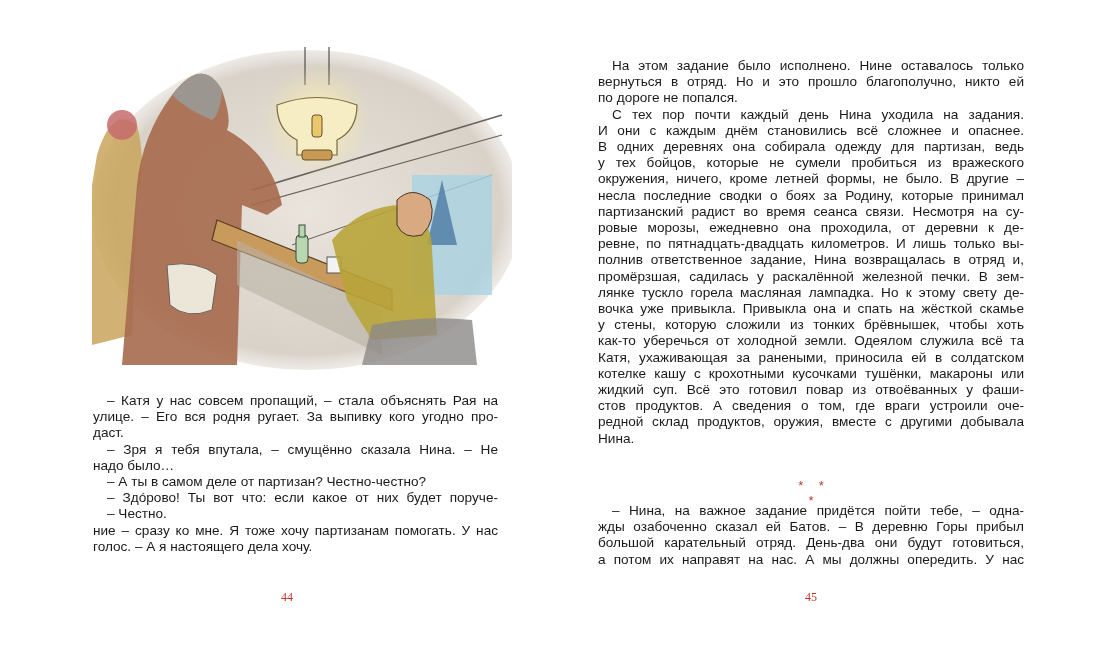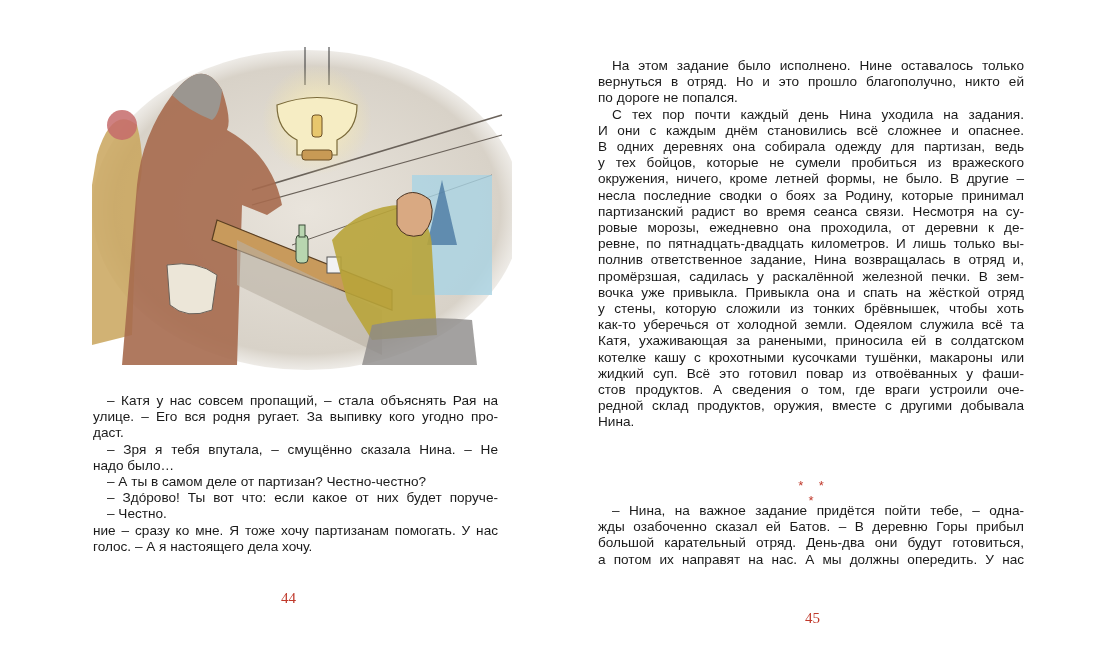--- a/index.html
+++ b/index.html
@@ -17,23 +17,23 @@
     .right-text2 { left: 48px; top: 503px; width: 426px; }
 
     .line { display: block; white-space: nowrap; text-align: justify; text-align-last: justify; }
     .line.last { text-align-last: left; }
     .line.indent { padding-left: 14px; }
 
     .separator { position: absolute; left: 244px; top: 478px; width: 40px; text-align: center;
                  color: #c0392b; font-size: 13px; letter-spacing: 6px; }
 
     .page-num { position: absolute; top: 590px; font-family: "Liberation Serif", "DejaVu Serif", serif;
-                font-size: 15px; color: #c0392b; }
+                font-size: 12px; color: #c0392b; }
     .num-left { left: 281px; }
-    .num-right { left: 255px; margin-top: 20px; }
+    .num-right { left: 255px; }
   </style>
 </head>
 <body>
 
 <div class="page page-left">
   <div class="illustration">
     <svg width="420" height="340" viewBox="0 0 420 340" xmlns="http://www.w3.org/2000/svg">
       <defs>
         <radialGradient id="bg" cx="50%" cy="50%" r="60%">
           <stop offset="0%" stop-color="#e9e4dc"></stop>
@@ -106,21 +106,22 @@
     <span class="line">И они с каждым днём становились всё сложнее и опаснее.</span>
     <span class="line">В одних деревнях она собирала одежду для партизан, ведь</span>
     <span class="line">у тех бойцов, которые не сумели пробиться из вражеского</span>
     <span class="line">окружения, ничего, кроме летней формы, не было. В другие –</span>
     <span class="line">несла последние сводки о боях за Родину, которые принимал</span>
     <span class="line">партизанский радист во время сеанса связи. Несмотря на су-</span>
     <span class="line">ровые морозы, ежедневно она проходила, от деревни к де-</span>
     <span class="line">ревне, по пятнадцать-двадцать километров. И лишь только вы-</span>
     <span class="line">полнив ответственное задание, Нина возвращалась в отряд и,</span>
     <span class="line">промёрзшая, садилась у раскалённой железной печки. В зем-</span>
-    <span class="line">вочка уже привыкла. Привыкла она и спать на жёсткой отряд</span>
+    <span class="line">лянке тускло горела масляная лампадка. Но к этому свету де-</span>
+    <span class="line">вочка уже привыкла. Привыкла она и спать на жёсткой скамье</span>
     <span class="line">у стены, которую сложили из тонких брёвнышек, чтобы хоть</span>
     <span class="line">как-то уберечься от холодной земли. Одеялом служила всё та</span>
     <span class="line">Катя, ухаживающая за ранеными, приносила ей в солдатском</span>
     <span class="line">котелке кашу с крохотными кусочками тушёнки, макароны или</span>
     <span class="line">жидкий суп. Всё это готовил повар из отвоёванных у фаши-</span>
     <span class="line">стов продуктов. А сведения о том, где враги устроили оче-</span>
     <span class="line">редной склад продуктов, оружия, вместе с другими добывала</span>
     <span class="line last">Нина.</span>
   </div>
 

